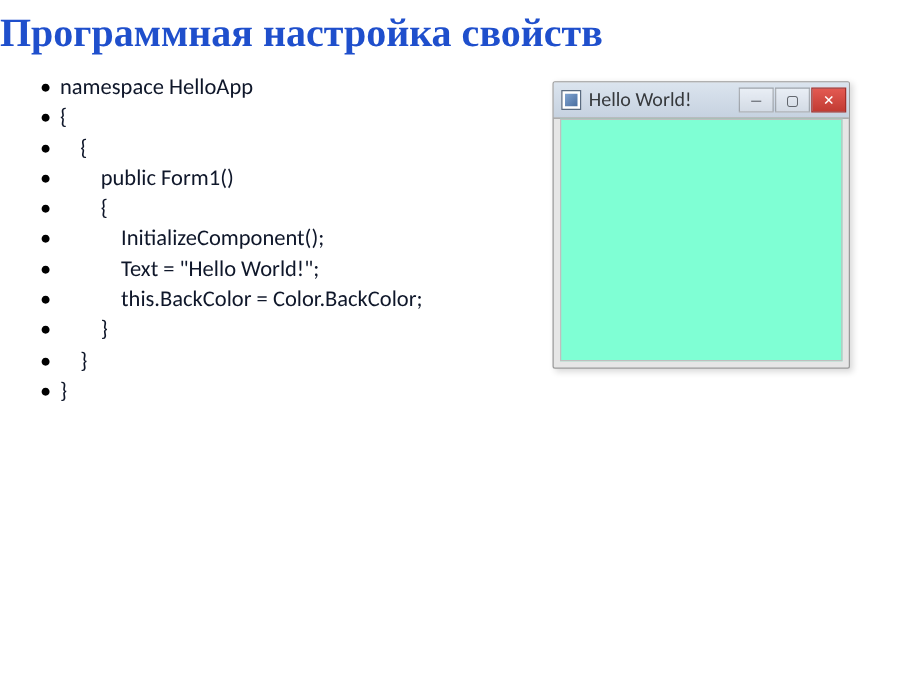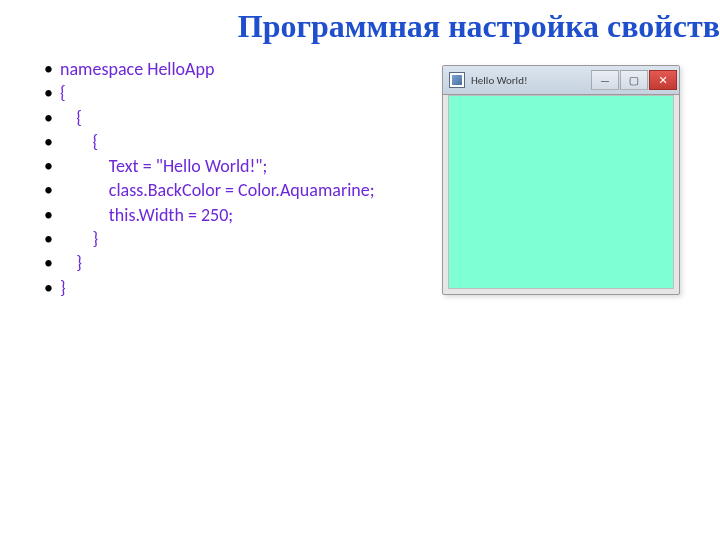--- a/index.html
+++ b/index.html
@@ -11,37 +11,37 @@
     background: #ffffff;
     position: relative;
     overflow: hidden;
   }
   .slide {
     width: 720px;
     height: 540px;
     position: relative;
   }
   .title {
-    text-align: right;
+    text-align: left;
     font-family: "Times New Roman", serif;
     font-size: 32px;
     color: #1F4FCC;
     font-weight: bold;
     margin: 8px 0 12px 0;
   }
   .content {
     position: relative;
   }
   .code-list {
     list-style: none;
-    margin: 12px;
+    margin: 0;
     padding: 0 0 0 32px;
     font-size: 18px;
     line-height: 1.35;
-    color: #6d28d9;
+    color: #0f172a;
     width: 400px;
   }
   .code-list li {
     position: relative;
     padding-left: 16px;
     white-space: pre;
   }
   .code-list li::before {
     content: "•";
     position: absolute;
@@ -77,21 +77,21 @@
     border: 1px solid #5a6b80;
     position: relative;
   }
   .app-icon::before {
     content: "";
     position: absolute;
     left: 2px; top: 2px; right: 2px; bottom: 2px;
     background: linear-gradient(135deg,#7fa3d0,#4b6fa0);
   }
   .win-title {
-    font-size: 11px;
+    font-size: 16px;
     color: #36393c;
     flex: 1;
   }
   .win-controls {
     display: flex;
     height: 20px;
     margin-right: 2px;
   }
   .win-btn {
     width: 28px;
@@ -127,24 +127,25 @@
 
 <div class="slide">
   <div class="title">Программная настройка свойств</div>
 
   <div class="content">
 
     <ul class="code-list">
       <li>namespace HelloApp</li>
       <li>{</li>
       <li>    {</li>
+      <li>        public Form1()</li>
       <li>        {</li>
+      <li>            InitializeComponent();</li>
       <li>            Text = "Hello World!";</li>
-      <li>            class.BackColor = Color.Aquamarine;</li>
-      <li>            this.Width = 250;</li>
+      <li>            this.BackColor = Color.BackColor;</li>
       <li>        }</li>
       <li>    }</li>
       <li>}</li>
     </ul>
 
     <div class="window-img">
       <div class="titlebar">
         <span class="app-icon"></span>
         <span class="win-title">Hello World!</span>
         <div class="win-controls">

